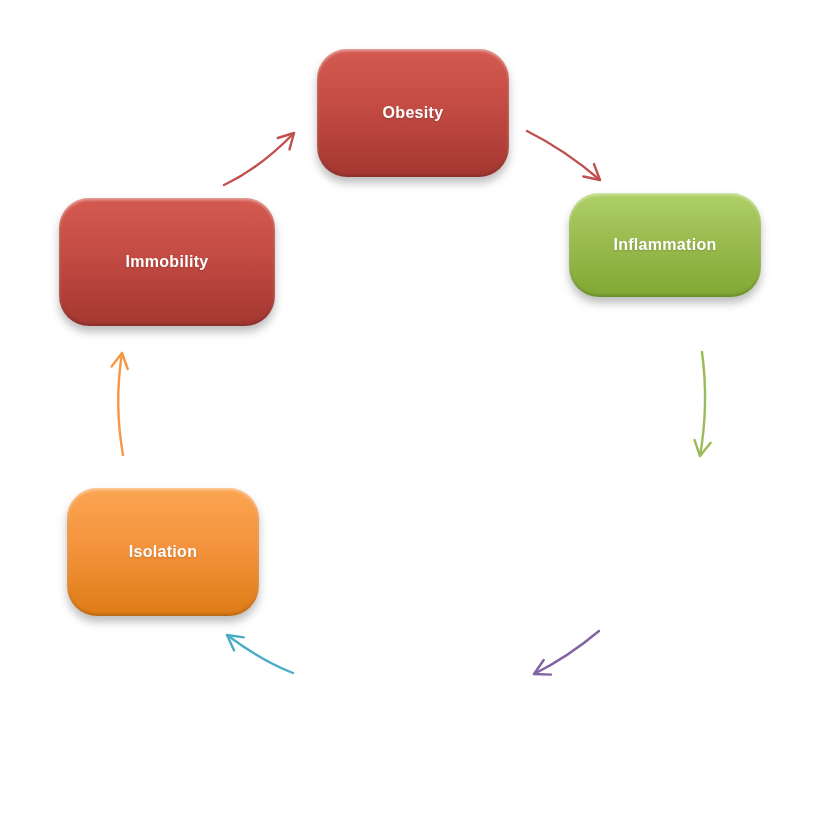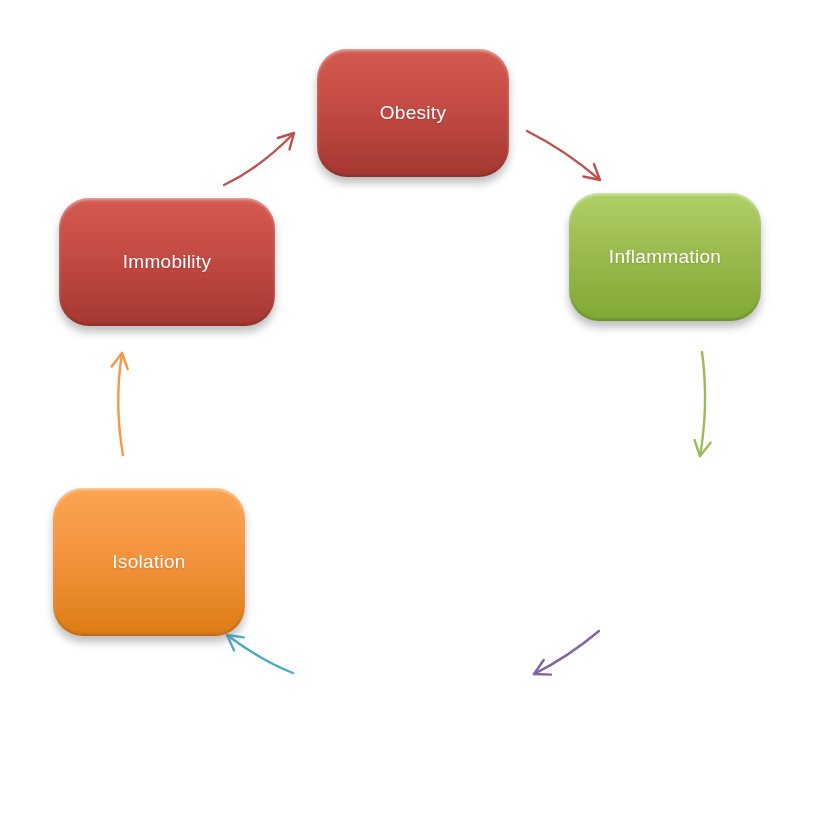--- a/index.html
+++ b/index.html
@@ -28,24 +28,25 @@
     border-radius: 30px;
     box-shadow: 0 6px 9px rgba(110,110,110,0.45),
                 inset 0 2px 3px rgba(255,255,255,0.45),
                 inset 0 -2px 3px rgba(0,0,0,0.18);
     display: flex;
     align-items: center;
     justify-content: center;
   }
   .node-label {
     color: #ffffff;
-    font-size: 19px;
+    font-size: 16px;
     letter-spacing: 0.3px;
     text-shadow: 0 1px 2px rgba(0,0,0,0.18);
     user-select: none;
+    font-weight: bold;
   }
 </style>
 </head>
 <body>
 
 <div class="canvas" style="background: rgb(255, 255, 255);">
   <svg class="arrows-layer" viewBox="0 0 838 824" xmlns="http://www.w3.org/2000/svg">
       <path d="M224,185 Q260,168 294,133" stroke="#c0504d" fill="none" stroke-width="2.4" stroke-linecap="round" stroke-linejoin="round"></path>
       <path d="M289.5,149.4 L294,133 L277.8,138.0" stroke="#c0504d" fill="none" stroke-width="2.4" stroke-linecap="round" stroke-linejoin="round"></path>
       <path d="M527,131 Q565,150 600,180" stroke="#c0504d" fill="none" stroke-width="2.4" stroke-linecap="round" stroke-linejoin="round"></path>
@@ -55,22 +56,22 @@
       <path d="M599,631 Q568,657 534,674" stroke="#8064a2" fill="none" stroke-width="2.4" stroke-linecap="round" stroke-linejoin="round"></path>
       <path d="M543.7,660.0 L534,674 L551.0,674.6" stroke="#8064a2" fill="none" stroke-width="2.4" stroke-linecap="round" stroke-linejoin="round"></path>
       <path d="M293,673 Q262,661 227,635" stroke="#4bacc6" fill="none" stroke-width="2.4" stroke-linecap="round" stroke-linejoin="round"></path>
       <path d="M243.8,637.4 L227,635 L234.1,650.4" stroke="#4bacc6" fill="none" stroke-width="2.4" stroke-linecap="round" stroke-linejoin="round"></path>
       <path d="M123,455 Q114,404 122,353" stroke="#f79646" fill="none" stroke-width="2.4" stroke-linecap="round" stroke-linejoin="round"></path>
       <path d="M127.7,369.0 L122,353 L111.6,366.5" stroke="#f79646" fill="none" stroke-width="2.4" stroke-linecap="round" stroke-linejoin="round"></path>
     </svg>
 <div class="node" style="left: 317px; top: 49px; width: 192px; height: 128px; background: linear-gradient(rgb(212, 90, 80) 0%, rgb(193, 74, 66) 48%, rgb(164, 55, 49) 100%);">
     <span class="node-label">Obesity</span>
   </div>
-    <div class="node" style="left: 569px; top: 193px; width: 192px; height: 128px; background: linear-gradient(rgb(174, 208, 102) 0%, rgb(154, 186, 78) 48%, rgb(128, 168, 51) 100%);">
+    <div class="node" style="left: 569px; top: 193px; width: 192px; height: 104px; background: linear-gradient(rgb(174, 208, 102) 0%, rgb(154, 186, 78) 48%, rgb(128, 168, 51) 100%);">
     <span class="node-label">Inflammation</span>
   </div>
-    <div class="node" style="left: 53px; top: 488px; width: 192px; height: 148px; background: linear-gradient(rgb(251, 165, 82) 0%, rgb(244, 146, 60) 48%, rgb(221, 124, 21) 100%);">
+    <div class="node" style="left: 67px; top: 488px; width: 192px; height: 128px; background: linear-gradient(rgb(251, 165, 82) 0%, rgb(244, 146, 60) 48%, rgb(221, 124, 21) 100%);">
     <span class="node-label">Isolation</span>
   </div>
     <div class="node" style="left: 59px; top: 198px; width: 216px; height: 128px; background: linear-gradient(rgb(212, 90, 80) 0%, rgb(193, 74, 66) 48%, rgb(164, 55, 49) 100%);">
     <span class="node-label">Immobility</span>
   </div>
   </div>
 
 </body></html>

